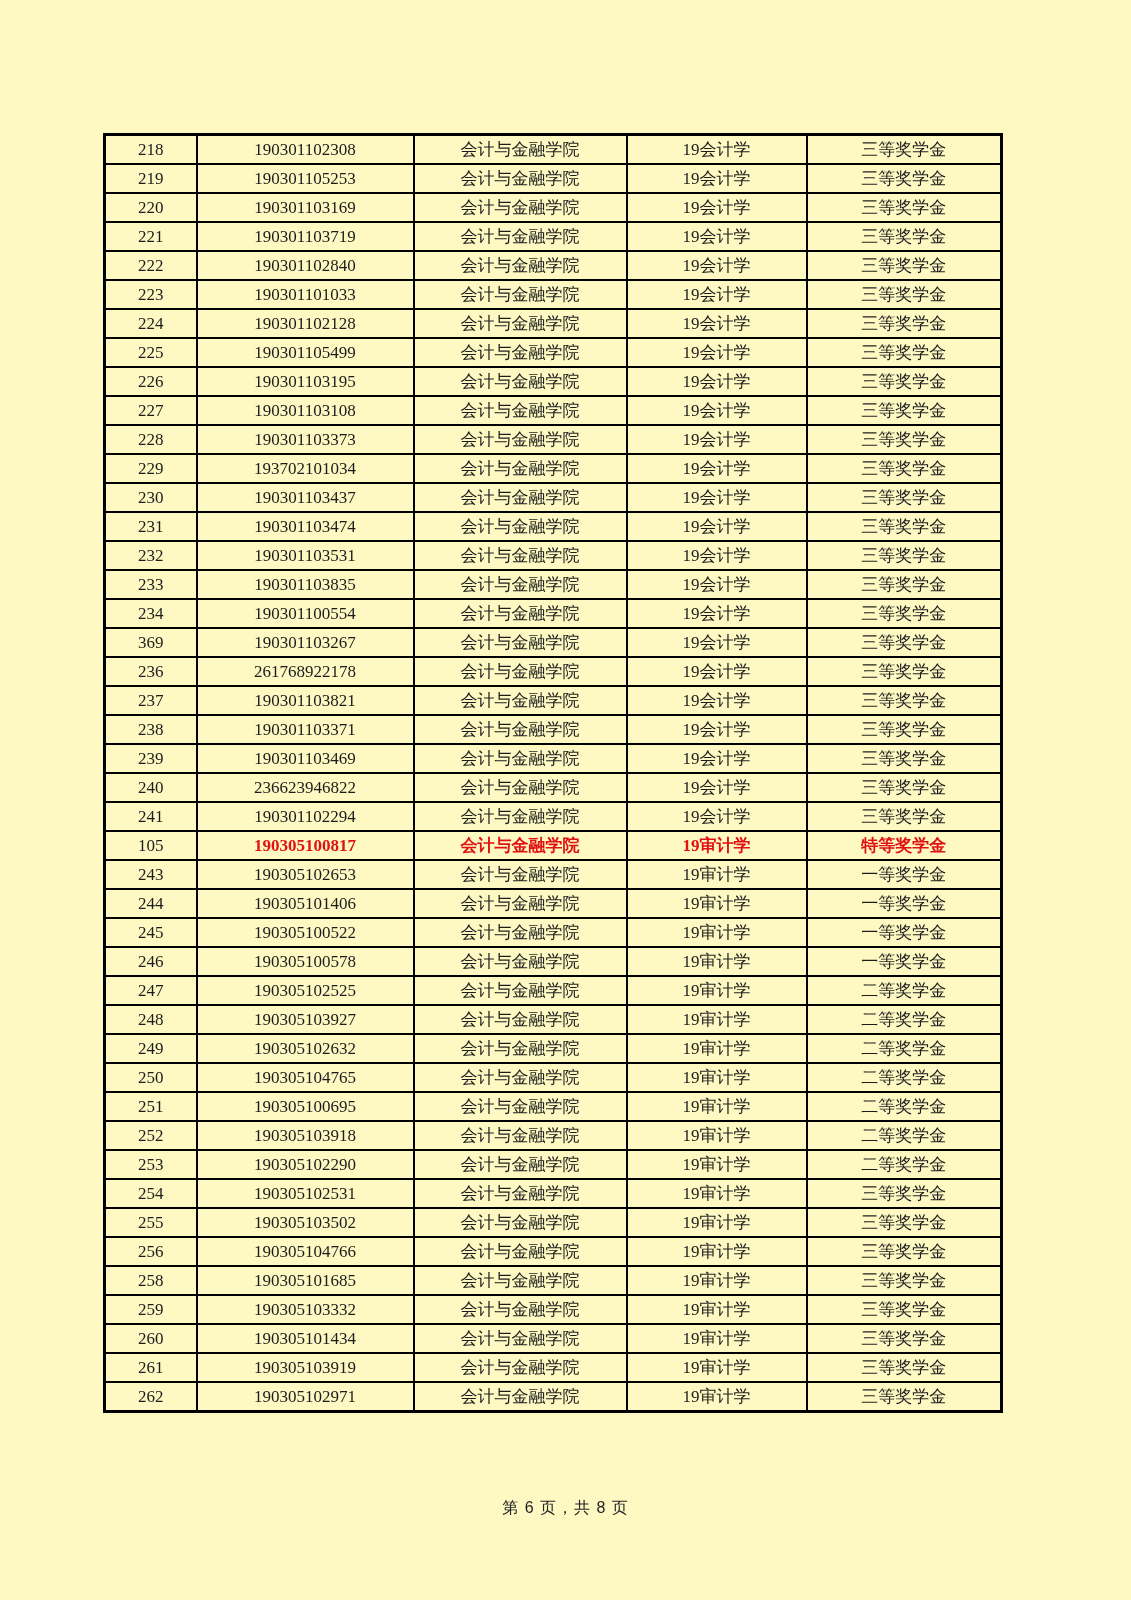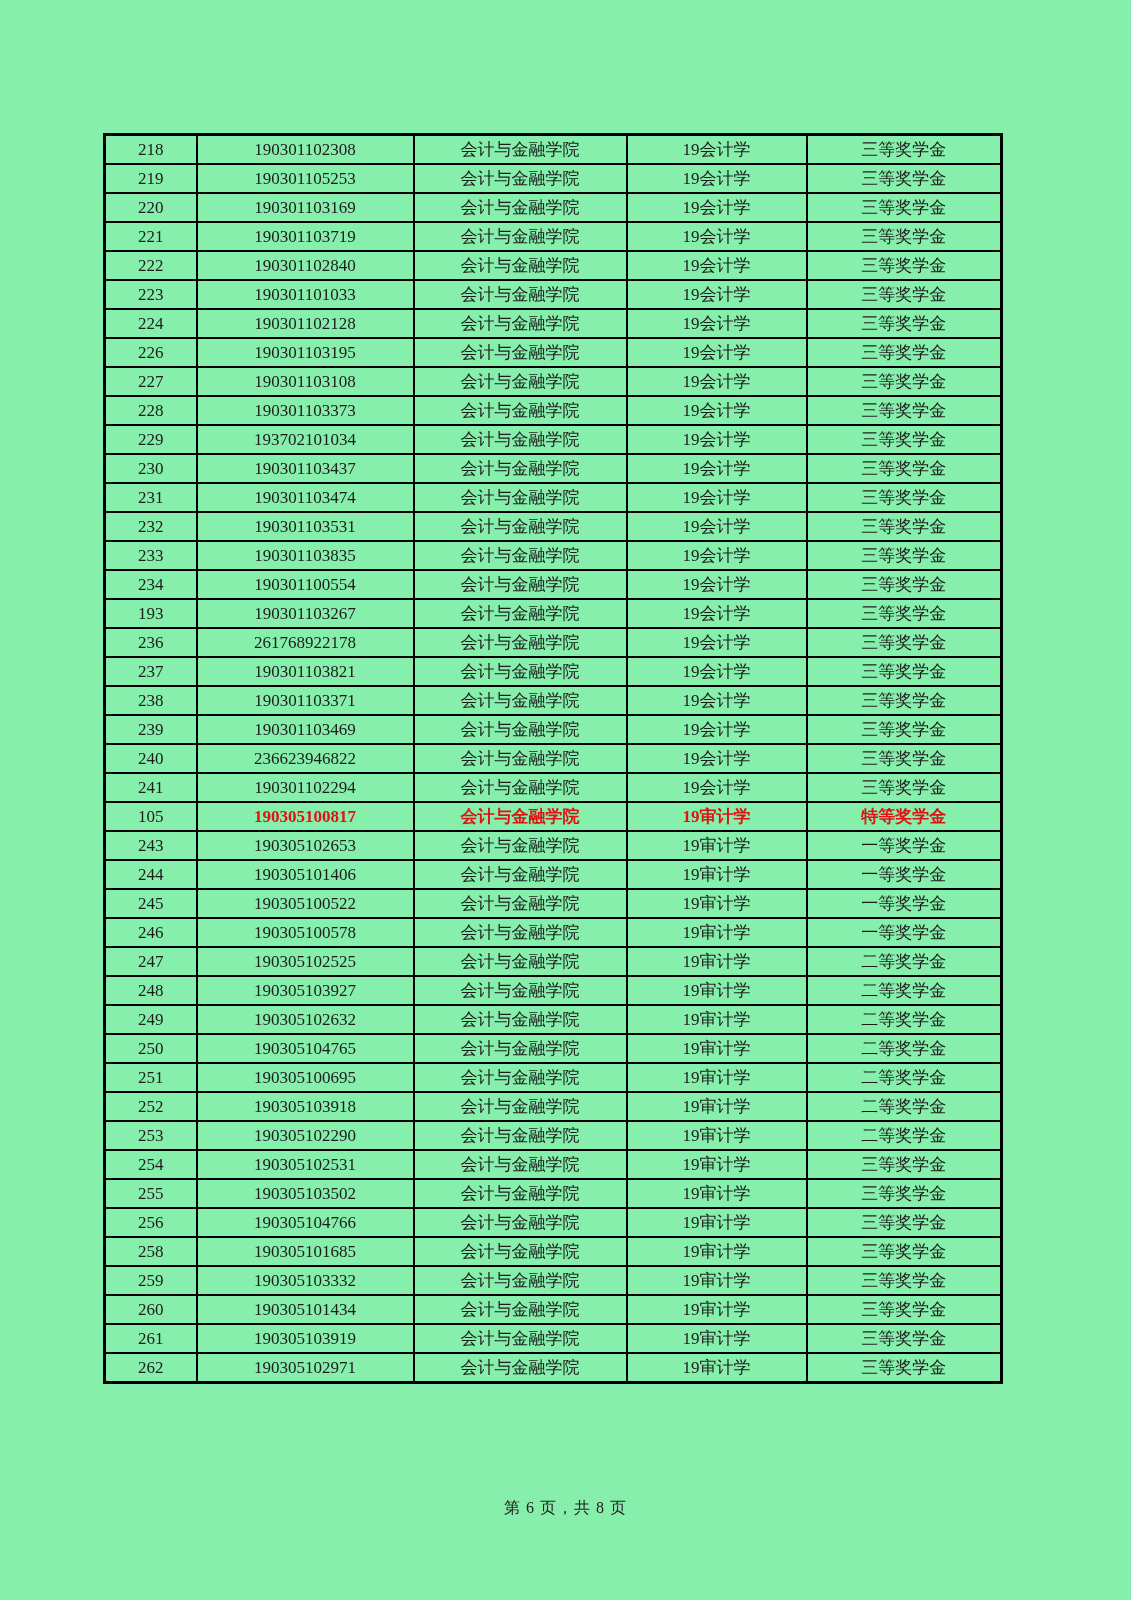--- a/index.html
+++ b/index.html
@@ -10,21 +10,21 @@
   body {
     width: 1131px;
     height: 1600px;
     position: relative;
     font-family: "Liberation Serif", "DejaVu Serif", serif;
     color: #1c1c1c;
   }
   .doc-page {
     position: absolute;
     inset: 0;
-    background: #86efac;
+    background: #fef9c3;
   }
   table.scholarship {
     position: absolute;
     left: 103px;
     top: 133px;
     width: 897px;
     border-collapse: collapse;
     table-layout: fixed;
     border: 3px solid #000000;
   }
@@ -48,21 +48,21 @@
     font-weight: bold;
   }
   .page-footer {
     position: absolute;
     top: 1498px;
     left: 0;
     width: 1131px;
     text-align: center;
     font-size: 16px;
     color: #222222;
-    font-family: Liberation Serif, serif;
+    font-family: Liberation Sans, sans-serif;
     letter-spacing: 1px;
   }
 </style>
 </head>
 <body>
 
 <div class="doc-page">
 
   <table class="scholarship">
     <colgroup>
@@ -117,20 +117,27 @@
         <td class="c-award">三等奖学金</td>
       </tr>
         <tr>
         <td class="c-no">224</td>
         <td class="c-id">190301102128</td>
         <td class="c-college">会计与金融学院</td>
         <td class="c-major">19会计学</td>
         <td class="c-award">三等奖学金</td>
       </tr>
         <tr>
+        <td class="c-no">225</td>
+        <td class="c-id">190301105499</td>
+        <td class="c-college">会计与金融学院</td>
+        <td class="c-major">19会计学</td>
+        <td class="c-award">三等奖学金</td>
+      </tr>
+        <tr>
         <td class="c-no">226</td>
         <td class="c-id">190301103195</td>
         <td class="c-college">会计与金融学院</td>
         <td class="c-major">19会计学</td>
         <td class="c-award">三等奖学金</td>
       </tr>
         <tr>
         <td class="c-no">227</td>
         <td class="c-id">190301103108</td>
         <td class="c-college">会计与金融学院</td>
@@ -180,21 +187,21 @@
         <td class="c-award">三等奖学金</td>
       </tr>
         <tr>
         <td class="c-no">234</td>
         <td class="c-id">190301100554</td>
         <td class="c-college">会计与金融学院</td>
         <td class="c-major">19会计学</td>
         <td class="c-award">三等奖学金</td>
       </tr>
         <tr>
-        <td class="c-no">193</td>
+        <td class="c-no">369</td>
         <td class="c-id">190301103267</td>
         <td class="c-college">会计与金融学院</td>
         <td class="c-major">19会计学</td>
         <td class="c-award">三等奖学金</td>
       </tr>
         <tr>
         <td class="c-no">236</td>
         <td class="c-id">261768922178</td>
         <td class="c-college">会计与金融学院</td>
         <td class="c-major">19会计学</td>

